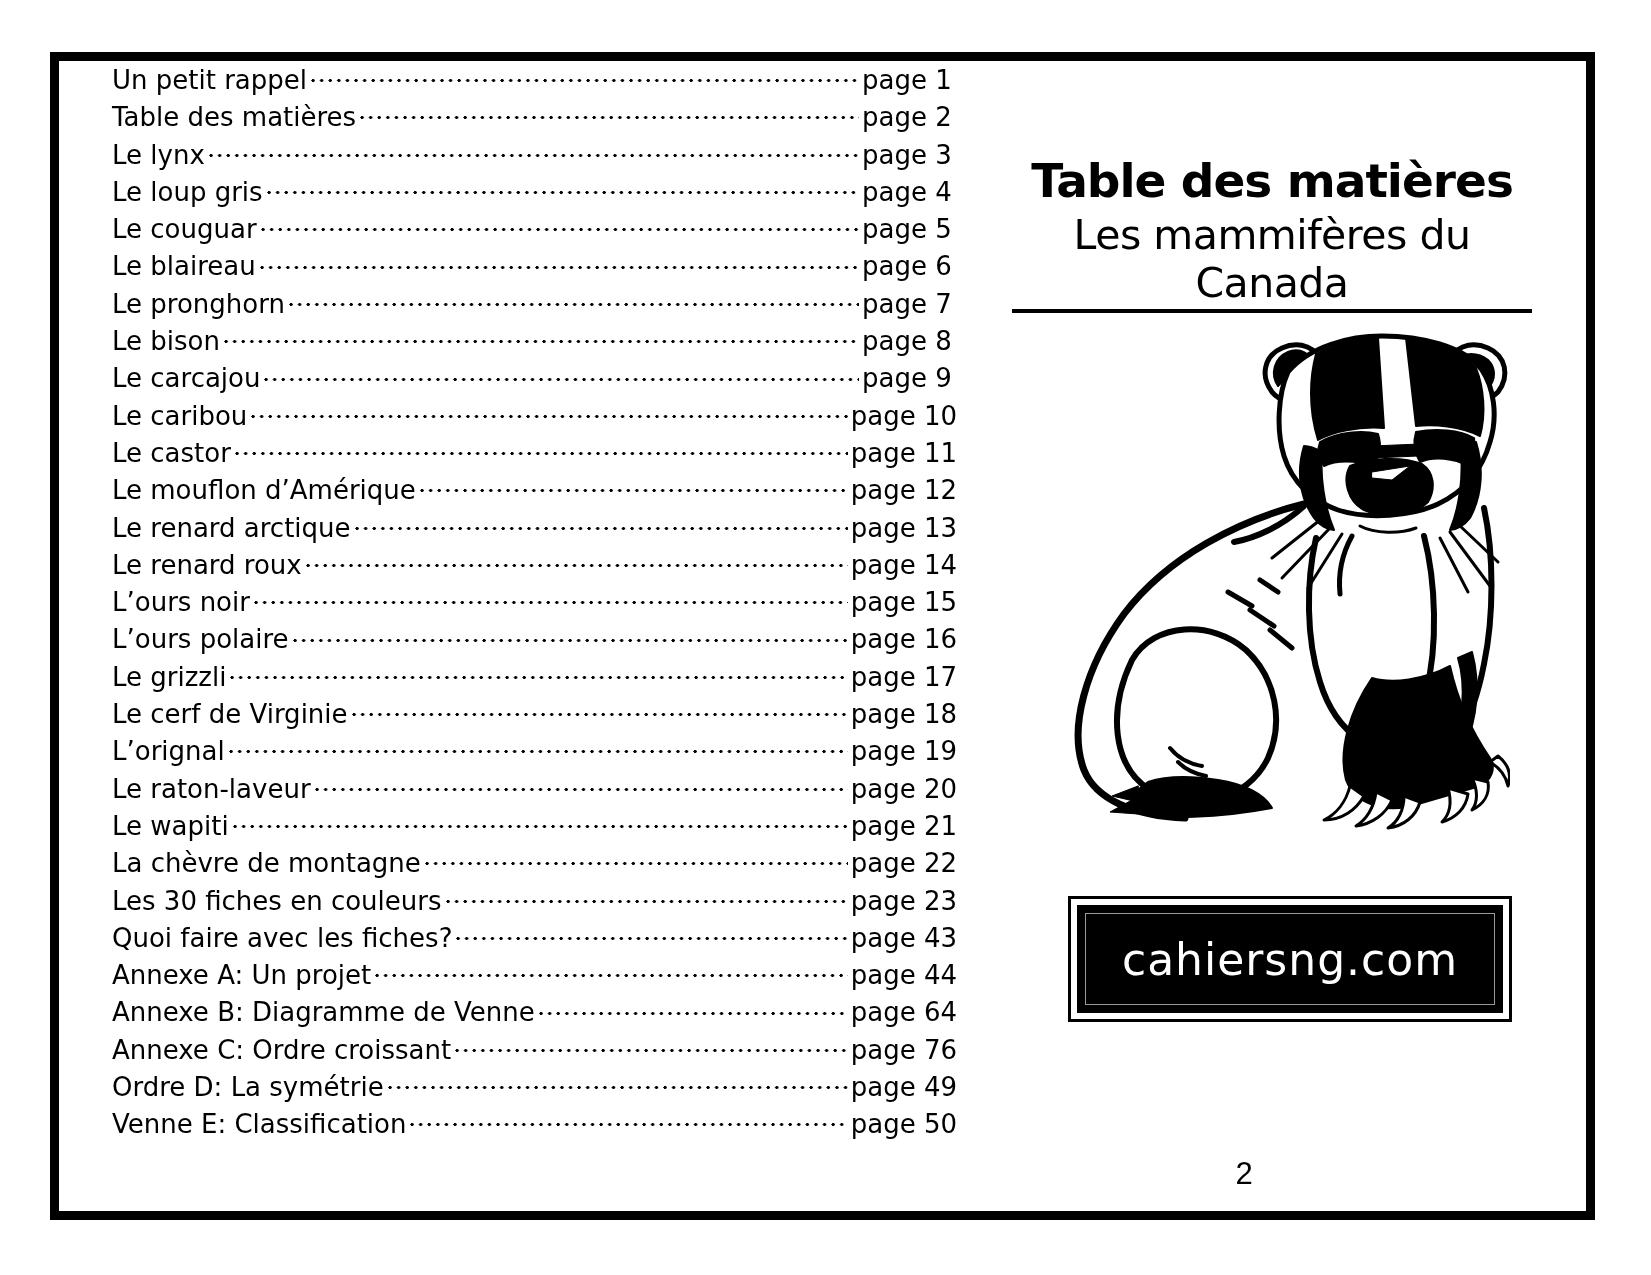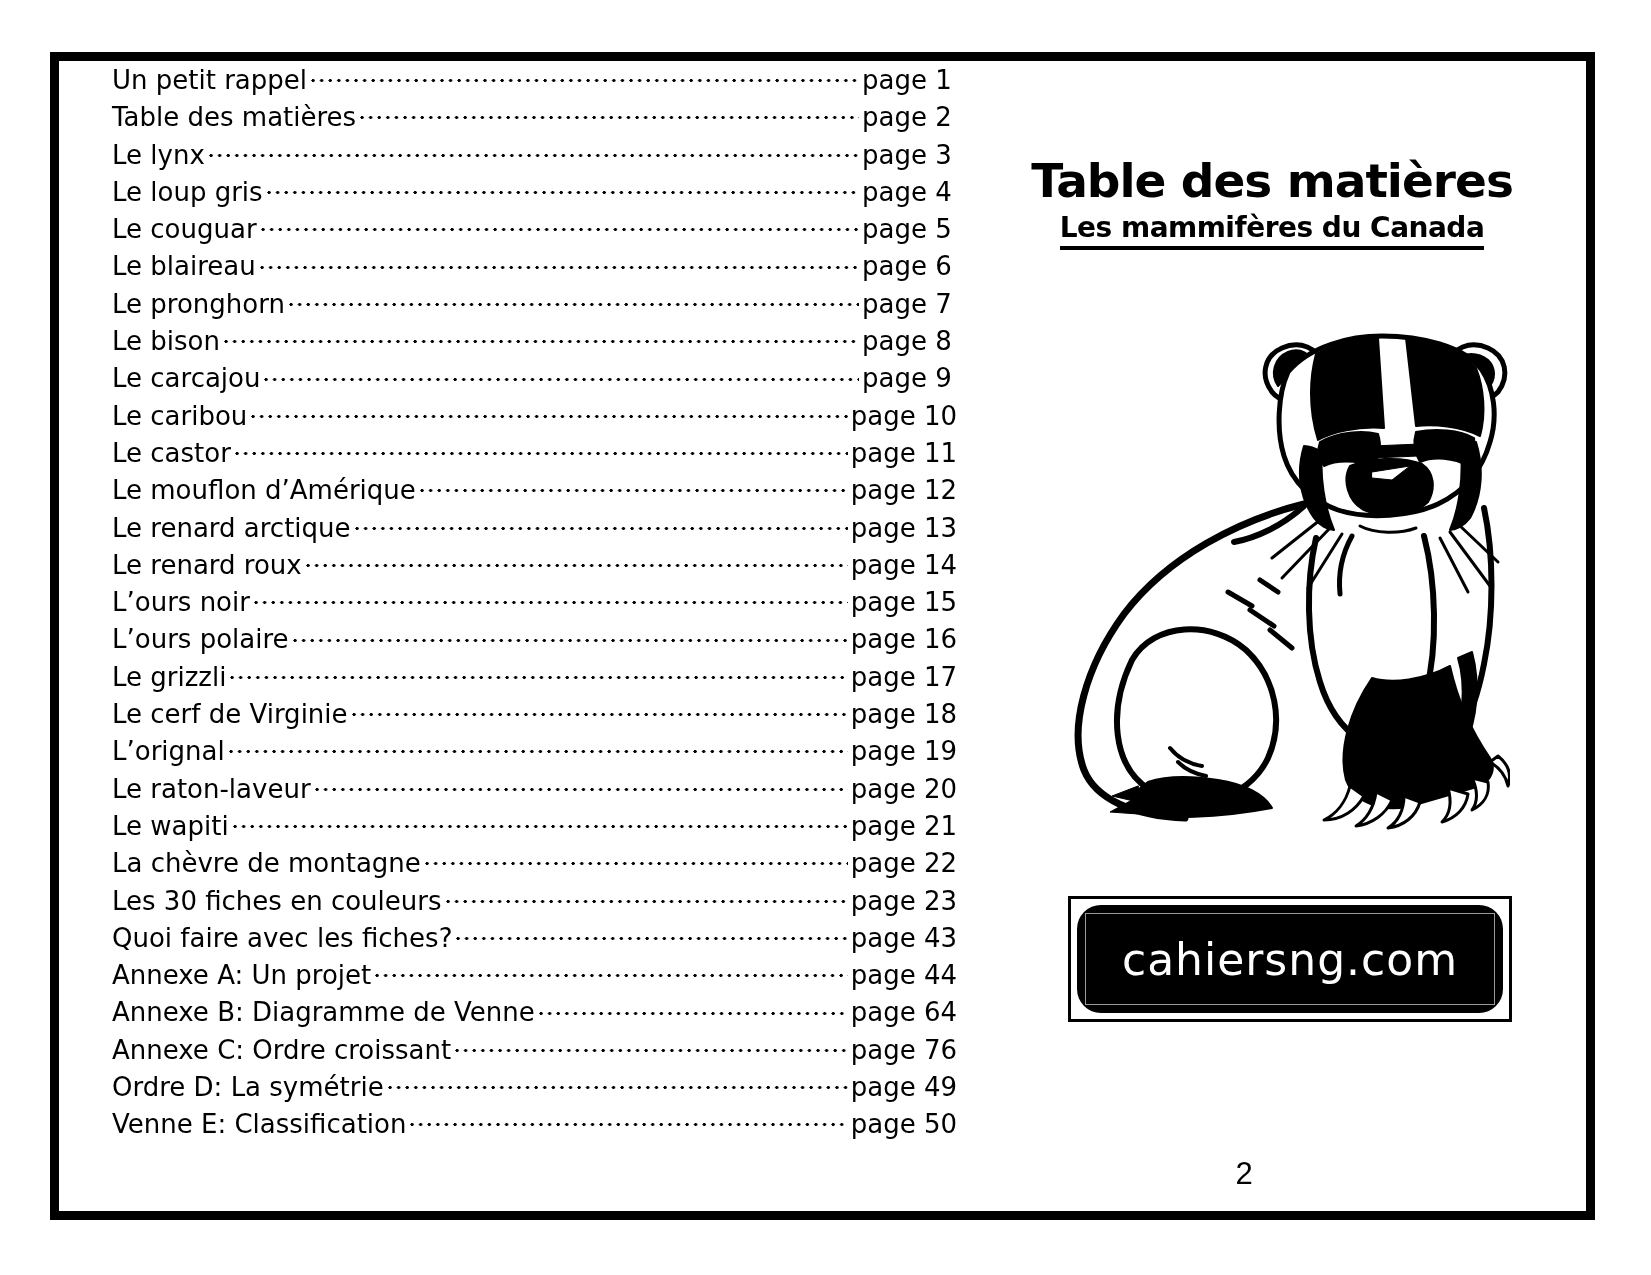--- a/index.html
+++ b/index.html
@@ -27,31 +27,31 @@
   }
   .toc-page{flex:0 0 auto;min-width:95px;text-align:left;}
   
   .title-block{
     position:absolute;left:1012px;top:156px;width:520px;text-align:center;
   }
   .doc-title{
     font-size:47px;font-weight:bold;letter-spacing:-1px;line-height:1.05;
   }
   .doc-subtitle{
-    margin-top:6px;font-size:28px;font-weight:bold;display:inline-block;
+    margin-top:6px;font-size:41px;font-weight:normal;display:inline-block;
     border-bottom:4px solid #000;padding-bottom:2px;letter-spacing:-0.5px;
   }
   .badger{position:absolute;left:1020px;top:330px;width:490px;height:505px;}
   .site-box{
     position:absolute;left:1068px;top:896px;width:444px;height:126px;
     border:3px solid #000;box-sizing:border-box;background:#fff;padding:6px;
   }
   .site-box-black{
     width:100%;height:100%;background:#000;position:relative;
-    display:flex;align-items:center;justify-content:center;box-sizing:border-box;border-radius:24px;
+    display:flex;align-items:center;justify-content:center;box-sizing:border-box;
   }
   .site-box-black::after{
     content:"";position:absolute;inset:8px;border:1px solid #9a9a9a;pointer-events:none;
   }
   .site-text{color:#fff;font-size:44px;letter-spacing:1px;}
   .page-number{
     position:absolute;left:1222px;top:1156px;width:44px;text-align:center;
     font-family:"Liberation Sans",sans-serif;font-size:31px;
   }
 </style>

